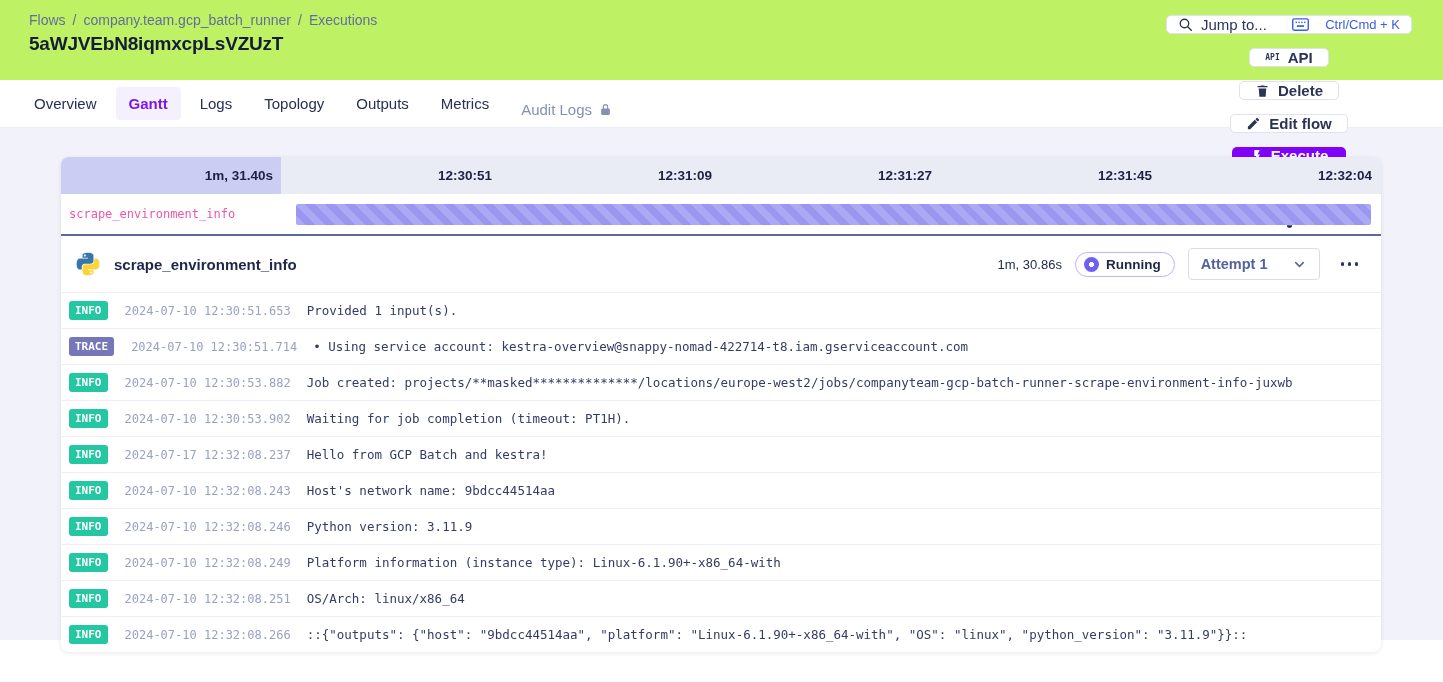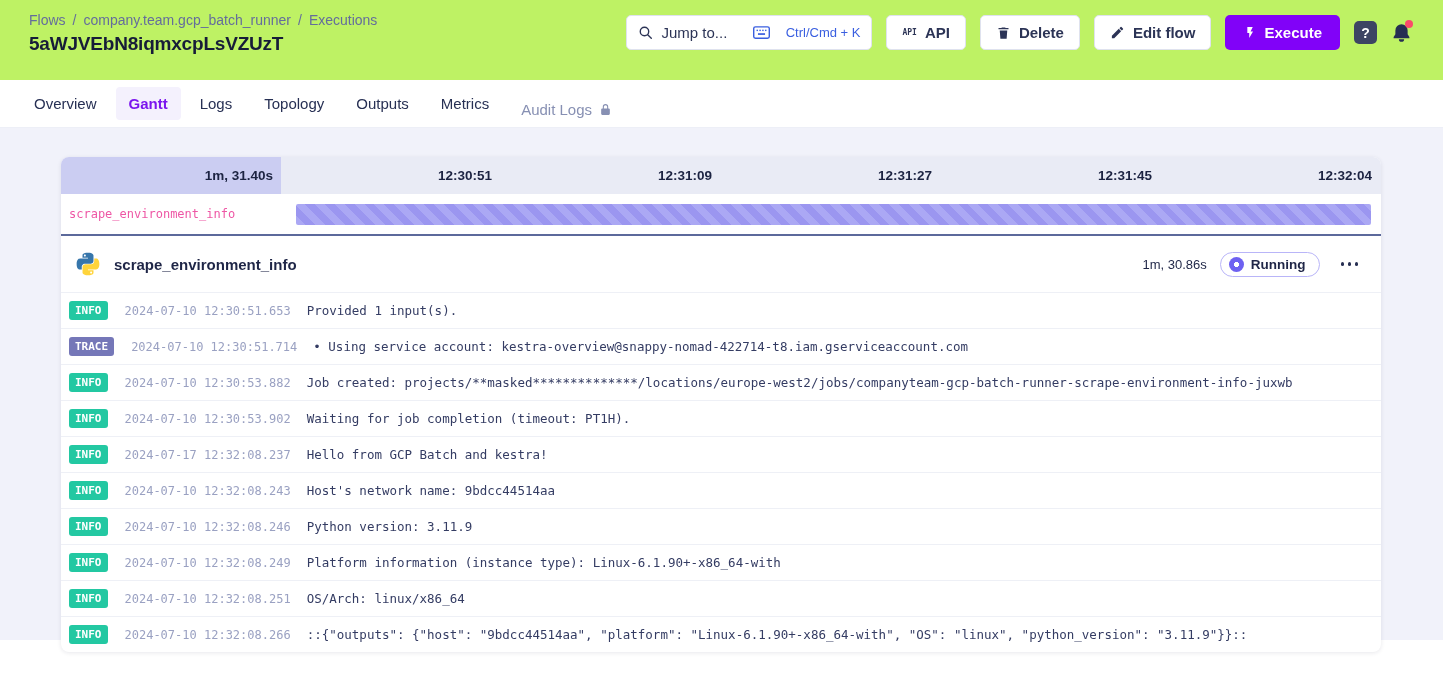--- a/index.html
+++ b/index.html
@@ -6,21 +6,21 @@
   html,body { width:1443px; height:682px; overflow:hidden; background:#fff;
     font-family:"Liberation Sans", sans-serif; }
   .mono { font-family:"DejaVu Sans Mono", monospace; }
 
   
   .topbar { height:80px; background:#bef264; display:flex; justify-content:space-between;
     padding:12px 31px 10px 29px; }
   .breadcrumb { font-size:14px; color:#646d9c; display:flex; gap:7px; align-items:center; }
   .breadcrumb a { color:#646d9c; text-decoration:none; cursor:pointer; }
   .page-title { font-size:19px; font-weight:700; color:#161c38; margin-top:5px; letter-spacing:-0.2px; }
-  .topbar-right { display:flex; align-items:center; gap:14px; margin-top:3px; height:35px; }
+  .topbar-right { display:flex; align-items:center; gap:14px; margin-top:3px; height:35px;flex-direction:column; }
   .btn { height:35px; border:1px solid #dfe2ee; border-radius:5px; background:#fff;
     display:flex; align-items:center; gap:8px; padding:0 15px; font-size:15px;
     font-weight:600; color:#2c3456; cursor:pointer; font-family:inherit; }
   .btn-search { width:246px; padding:0 11px; font-weight:500; }
   .search-shortcut { margin-left:auto; display:flex; align-items:center; gap:16px;
     color:#3a5fe0; font-size:13px; font-weight:500; }
   .btn-execute { background:#8102f8; border:none; color:#fff; font-weight:700; padding:0 18px; }
   .api-glyph { font-family:"DejaVu Sans Mono", monospace; font-size:8px; font-weight:700; color:#2c3456; }
   .help-box { width:23px; height:23px; border-radius:5px; background:#3d4563; color:#fff;
     font-size:14px; font-weight:700; display:flex; align-items:center; justify-content:center; cursor:pointer; }
@@ -248,20 +248,28 @@
           <path fill="#FFD43B" d="M16.115 29.9c7.1 0 6.65-3.07 6.65-3.07l-.007-3.18h-6.77v-.95h9.467S30 23.22 30 16.025s-3.97-6.94-3.97-6.94h-2.37v3.34s.13 3.97-3.9 3.97h-6.72s-3.78-.06-3.78 3.65v6.155s-.57 3.7 6.855 3.7zm3.73-2.14c-.67 0-1.22-.55-1.22-1.22s.55-1.22 1.22-1.22 1.22.55 1.22 1.22-.55 1.22-1.22 1.22z"></path>
         </svg>
       </span>
       <span class="task-name">scrape_environment_info</span>
       <span class="task-spacer"></span>
       <span class="task-duration">1m, 30.86s</span>
       <span class="status-pill">
         <span class="status-dot"></span>
         <span>Running</span>
       </span>
+      <span class="attempt-select">
+        <span>Attempt 1</span>
+        <span>
+          <svg width="15" height="15" viewBox="0 0 24 24" fill="none" stroke="#53639c" stroke-width="2.4" stroke-linecap="round" stroke-linejoin="round">
+              <path d="M6 9l6 6 6-6"></path>
+            </svg>
+        </span>
+      </span>
       <span class="kebab">
           <i></i>
           <i></i>
           <i></i>
         </span>
     </div>
 
     <div class="logs">
 
         <div class="log-row">

